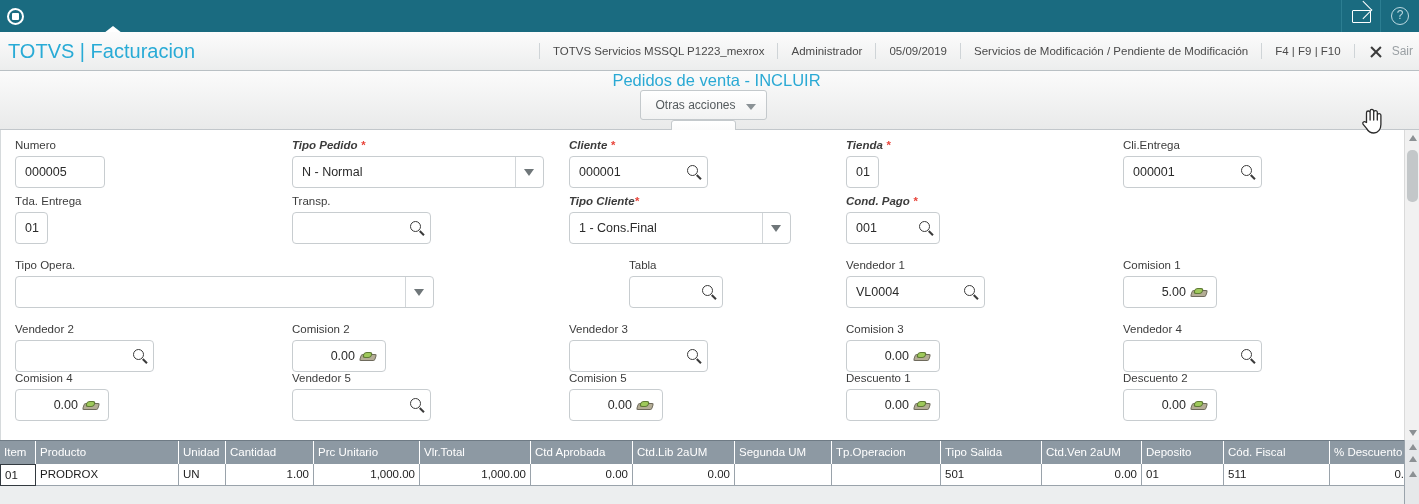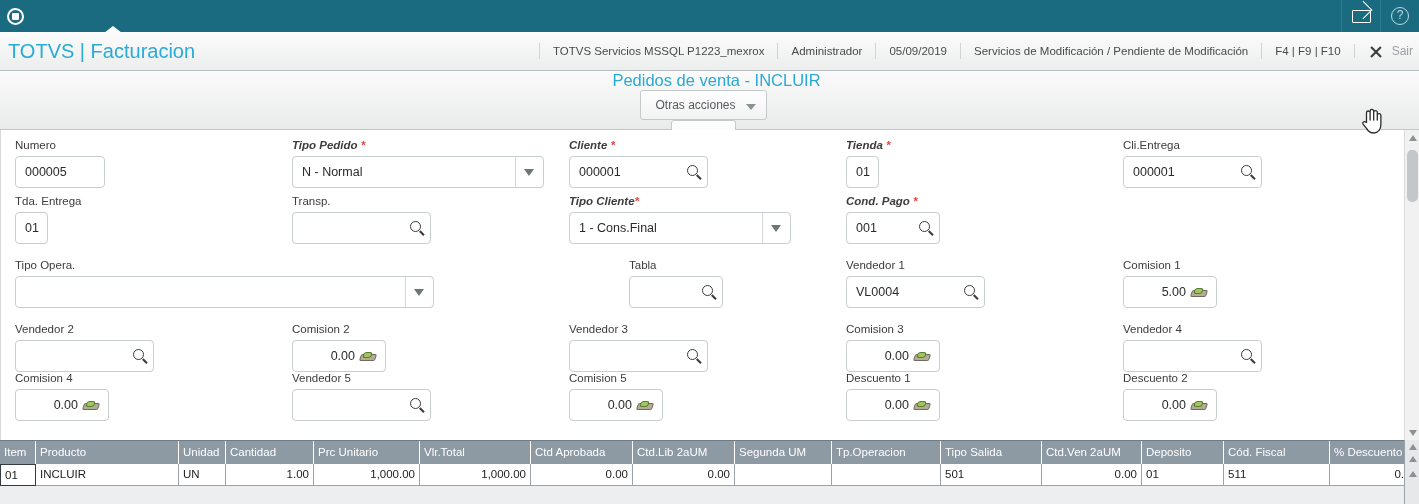--- a/index.html
+++ b/index.html
@@ -717,21 +717,21 @@
         <div class="gh" style="width: 97px;">Segunda UM</div>
         <div class="gh" style="width: 109px;">Tp.Operacion</div>
         <div class="gh" style="width: 101px;">Tipo Salida</div>
         <div class="gh" style="width: 100px;">Ctd.Ven 2aUM</div>
         <div class="gh" style="width: 82px;">Deposito</div>
         <div class="gh" style="width: 106px;">Cód. Fiscal</div>
         <div class="gh" style="width: 79px;">% Descuento</div>
       </div>
     <div class="gridrow" id="grid-row-0">
         <div class="gc first" style="width: 36px;">01</div>
-        <div class="gc" style="width: 143px;">INCLUIR</div>
+        <div class="gc" style="width: 143px;">PRODROX</div>
         <div class="gc" style="width: 47px;">UN</div>
         <div class="gc num" style="width: 88px;">1.00</div>
         <div class="gc num" style="width: 106px;">1,000.00</div>
         <div class="gc num" style="width: 111px;">1,000.00</div>
         <div class="gc num" style="width: 102px;">0.00</div>
         <div class="gc num" style="width: 102px;">0.00</div>
         <div class="gc" style="width: 97px;"></div>
         <div class="gc" style="width: 109px;"></div>
         <div class="gc" style="width: 101px;">501</div>
         <div class="gc num" style="width: 100px;">0.00</div>

